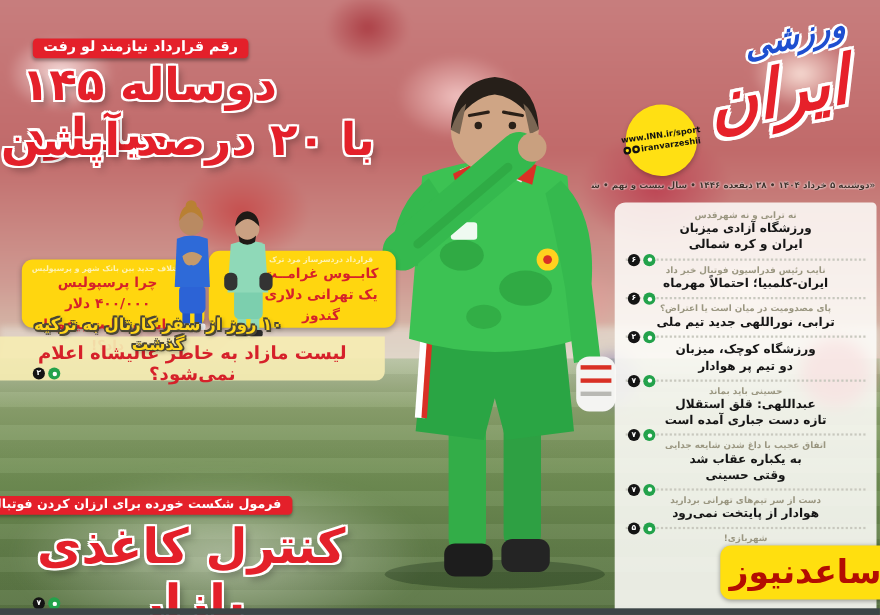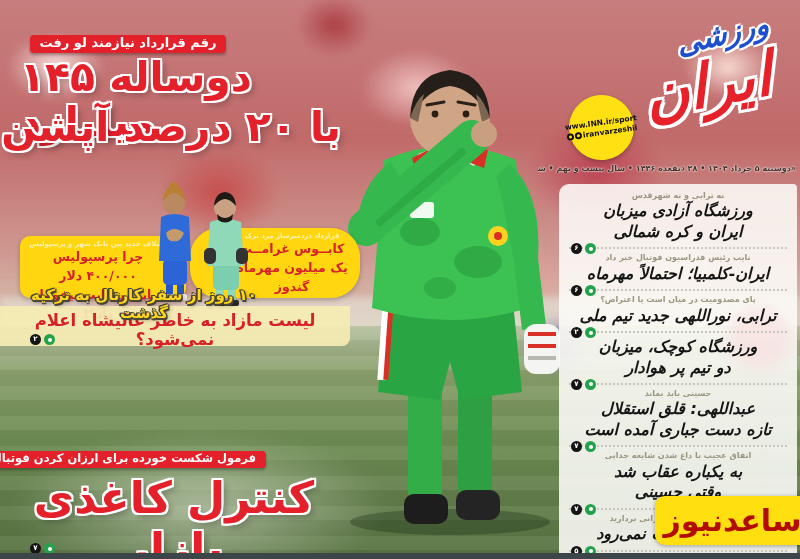--- a/index.html
+++ b/index.html
@@ -80,21 +80,21 @@
   .lead-l1{position:absolute;left:0;top:55px;width:342px;text-align:left;font-size:41px;line-height:1.1;z-index:9;padding-left:20px;}
   .lead-l2{position:absolute;left:0;top:105px;width:342px;text-align:center;font-size:41px;line-height:1.1;z-index:9;}
 
   
   .ybox{
     position:absolute;background:#ffd60f;border-radius:10px;z-index:5;
     box-shadow:0 2px 5px rgba(0,0,0,.25);text-align:center;padding:4px 6px;
   }
   .ybox .k{font-size:7px;font-weight:bold;color:#fdf2b4;line-height:1.2;}
   .ybox .t{font-size:12.5px;font-weight:bold;color:#d6212a;line-height:1.5;}
-  .box-gunduz{left:190px;top:228px;width:170px;height:70px;padding-left:40px;border-radius:29px;}
+  .box-gunduz{left:190px;top:228px;width:170px;height:70px;padding-left:40px;}
   .box-bifouma{left:20px;top:236px;width:166px;height:62px;padding-right:16px;}
 
   .script-line{
     position:absolute;left:14px;top:286px;width:260px;z-index:8;text-align:center;
     font-size:15px;font-weight:bold;color:#ffd61c;
     text-shadow:1.5px 0 0 #4a4636,-1.5px 0 0 #4a4636,0 1.5px 0 #4a4636,0 -1.5px 0 #4a4636,
                 1.5px 1.5px 0 #4a4636,-1.5px -1.5px 0 #4a4636,2px 2px 4px rgba(0,0,0,.4);
   }
 
   .band{
@@ -118,21 +118,21 @@
   .icpair-bottom{left:30px;top:543px;}
 
   
   .sidebar{
     position:absolute;left:559px;top:184px;width:238px;height:372px;z-index:7;
     background:rgba(253,252,248,.88);border-radius:10px 4px 0 0;
     padding:6px 8px 0;overflow:hidden;
   }
   .sb-item{text-align:center;}
   .sb-k{font-size:8px;font-weight:bold;color:#9a9680;line-height:1.3;margin-top:1px;}
-  .sb-h{font-size:16px;font-weight:bold;color:#151515;line-height:1.28;font-style:italic;}
+  .sb-h{font-size:11px;font-weight:bold;color:#151515;line-height:1.28;}
   .sb-h span{display:block;}
   .sep{border-top:2px dotted #c8c8be;margin:5px 2px 4px;position:relative;height:0;}
   .sep .icpair{position:absolute;left:2px;top:-6px;}
 
   
   .logo-sub{
     position:absolute;left:648px;top:16px;width:150px;text-align:center;z-index:9;
     font-size:30px;font-weight:bold;color:#1e4fd0;font-style:italic;
     transform:rotate(-13deg) skewX(-6deg);
     text-shadow:2px 0 0 #fff,-2px 0 0 #fff,0 2px 0 #fff,0 -2px 0 #fff,2px 2px 0 #fff,-2px -2px 0 #fff;
@@ -230,21 +230,21 @@
 
   <div class="lead-kicker">
     <span class="pill">رقم قرارداد نیازمند لو رفت</span>
   </div>
   <div class="lead-l1 red-outline">دوساله ۱۴۵ میلیارد</div>
   <div class="lead-l2 red-outline">با ۲۰ درصد آپشن</div>
 
   <div class="ybox box-gunduz">
     <div class="k">قرارداد دردسرساز مرد ترک</div>
     <div class="t">کابــوس غرامــت</div>
-    <div class="t">یک میلیون مهرماه گندوز</div>
+    <div class="t">یک تهرانی دلاری گندوز</div>
   </div>
   <div class="ybox box-bifouma">
     <div class="k">اختلاف جدید بین بانک شهر و پرسپولیس</div>
     <div class="t">چرا پرسپولیس ۴۰۰/۰۰۰ دلار</div>
     <div class="t">بابت رضایت بیفوما داد؟!</div>
   </div>
 
   <svg class="cut-blue" viewBox="0 0 56 120">
     <rect x="20" y="100" width="7" height="16" fill="#2255c8"></rect>
     <rect x="31" y="100" width="7" height="16" fill="#2255c8"></rect>

